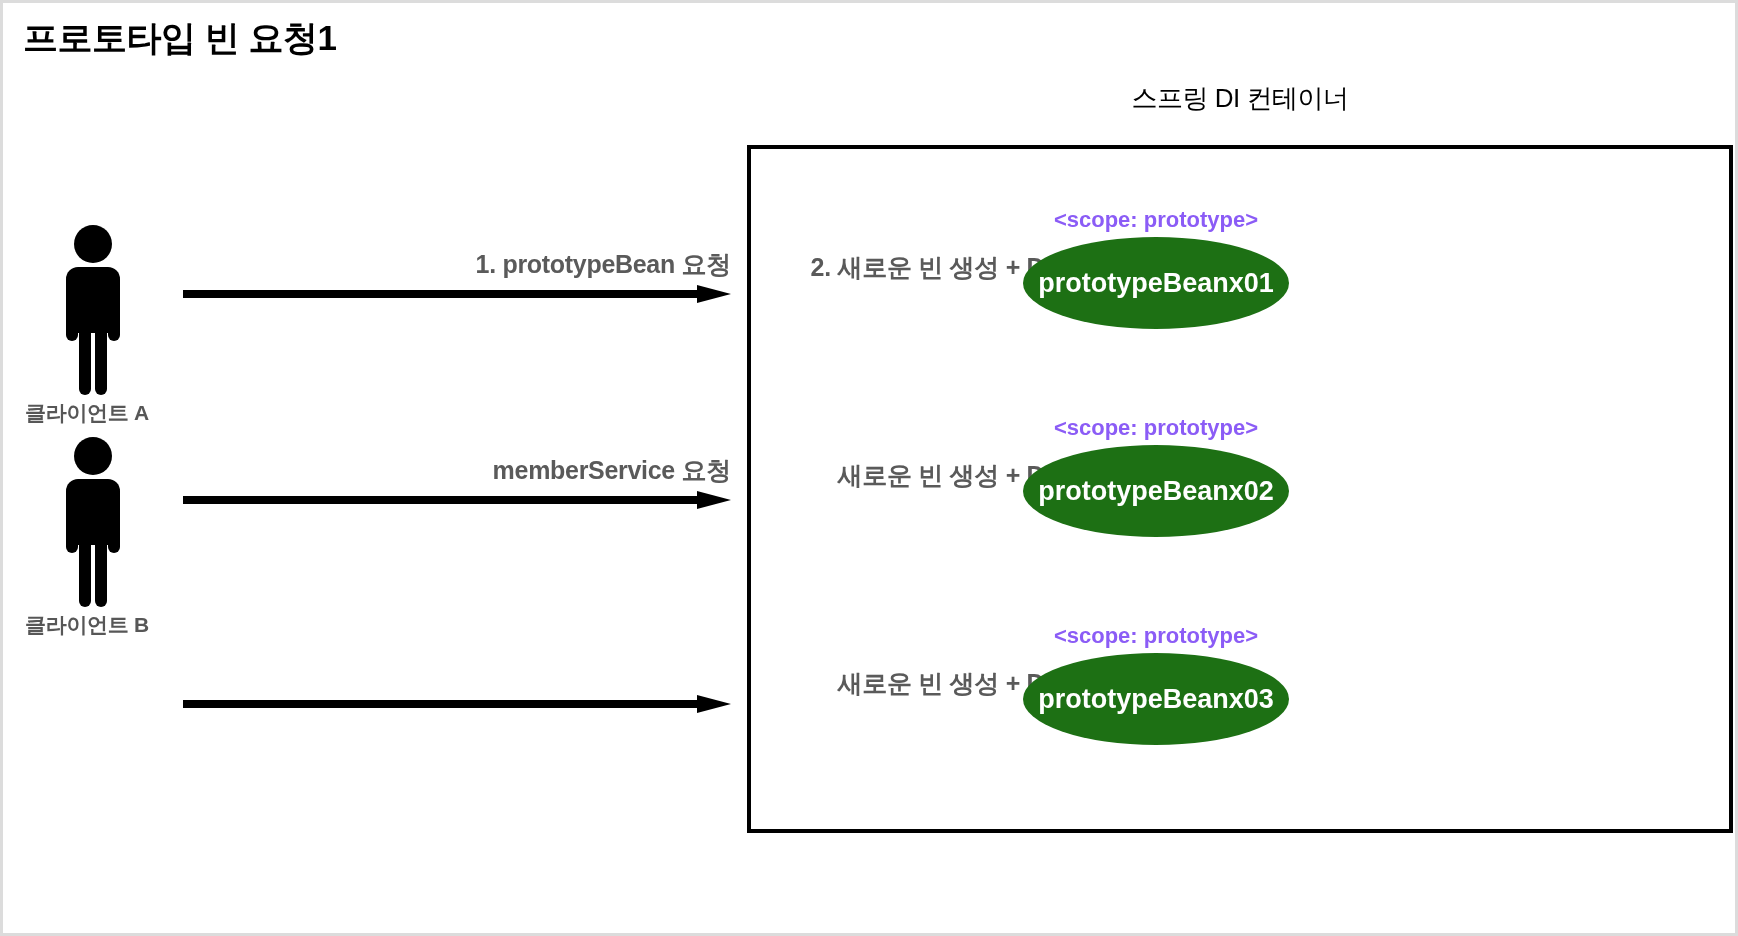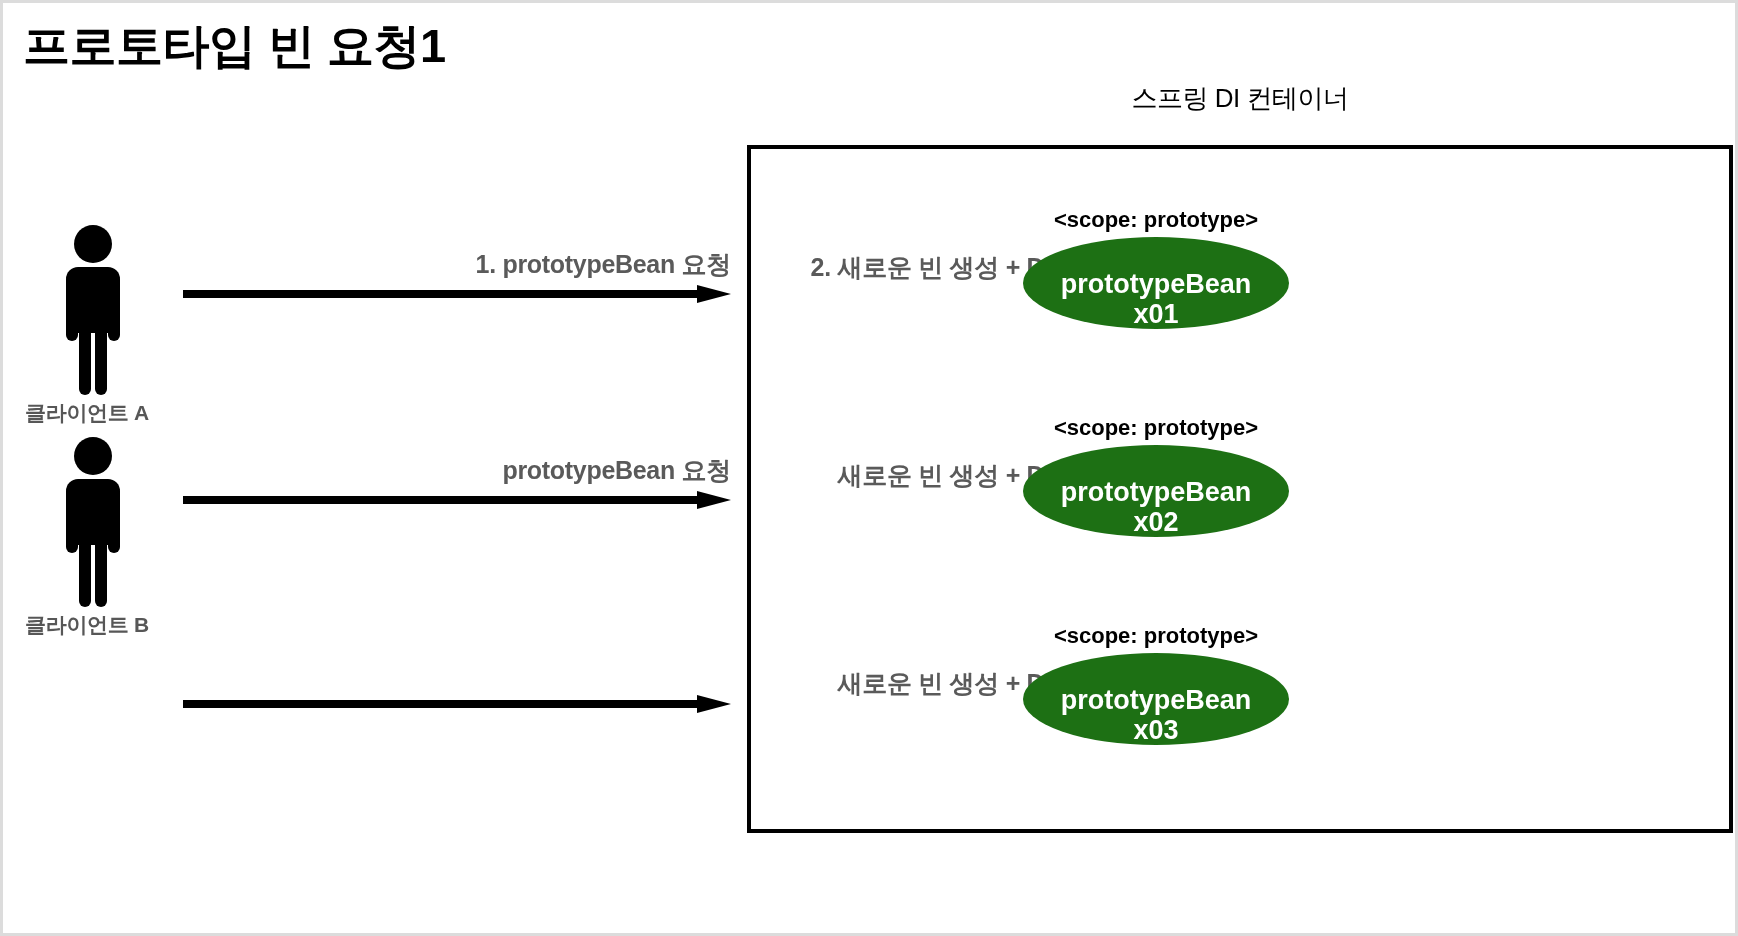--- a/index.html
+++ b/index.html
@@ -15,21 +15,21 @@
     position: relative;
     width: 1738px; height: 936px;
     background: #ffffff;
     box-sizing: border-box;
     border: 3px solid #dcdcdc;
   }
   
   #slide-title {
     position: absolute;
     left: 20px; top: 12px;
-    font-size: 47px;
+    font-size: 35px;
     font-weight: bold;
     color: #000000;
     letter-spacing: -0.5px;
     white-space: nowrap;
   }
   
   #container-title {
     position: absolute;
     left: 744px; top: 78px;
     width: 986px;
@@ -91,32 +91,32 @@
     letter-spacing: -0.3px;
     white-space: nowrap;
   }
   .bean-scope-label {
     position: absolute;
     left: 272px; top: 8px;
     width: 266px;
     text-align: center;
     font-size: 22px;
     font-weight: bold;
-    color: #000000;
+    color: #8b5cf6;
     white-space: nowrap;
   }
   .bean-ellipse {
     position: absolute;
     left: 272px; top: 38px;
     width: 266px; height: 92px;
     border-radius: 50%;
     display: flex;
-    flex-direction: column;
+    flex-direction: row;
     align-items: center;
-    justify-content: flex-end;
+    justify-content: center;
     line-height: 1.12;
   }
   .bean-ellipse .bean-name,
   .bean-ellipse .bean-id {
     font-size: 27px;
     font-weight: bold;
     color: #ffffff;
     white-space: nowrap;
   }
 </style>
@@ -162,21 +162,21 @@
     <div class="arrow-label">1. prototypeBean 요청</div>
     <div class="arrow-line">
       <svg width="548" height="18" viewBox="0 0 548 18" xmlns="http://www.w3.org/2000/svg">
         <rect x="0" y="5" width="522" height="8" fill="#000"></rect>
         <polygon points="514,0 548,9 514,18" fill="#000"></polygon>
       </svg>
     </div>
   </div>
 
   <div class="arrow-row" style="top:446px; height:60px;">
-    <div class="arrow-label">prototypeBean 요청</div>
+    <div class="arrow-label">memberService 요청</div>
     <div class="arrow-line">
       <svg width="548" height="18" viewBox="0 0 548 18" xmlns="http://www.w3.org/2000/svg">
         <rect x="0" y="5" width="522" height="8" fill="#000"></rect>
         <polygon points="514,0 548,9 514,18" fill="#000"></polygon>
       </svg>
     </div>
   </div>
 
   <div class="arrow-row" style="top:650px; height:60px;">
     <div class="arrow-line">

